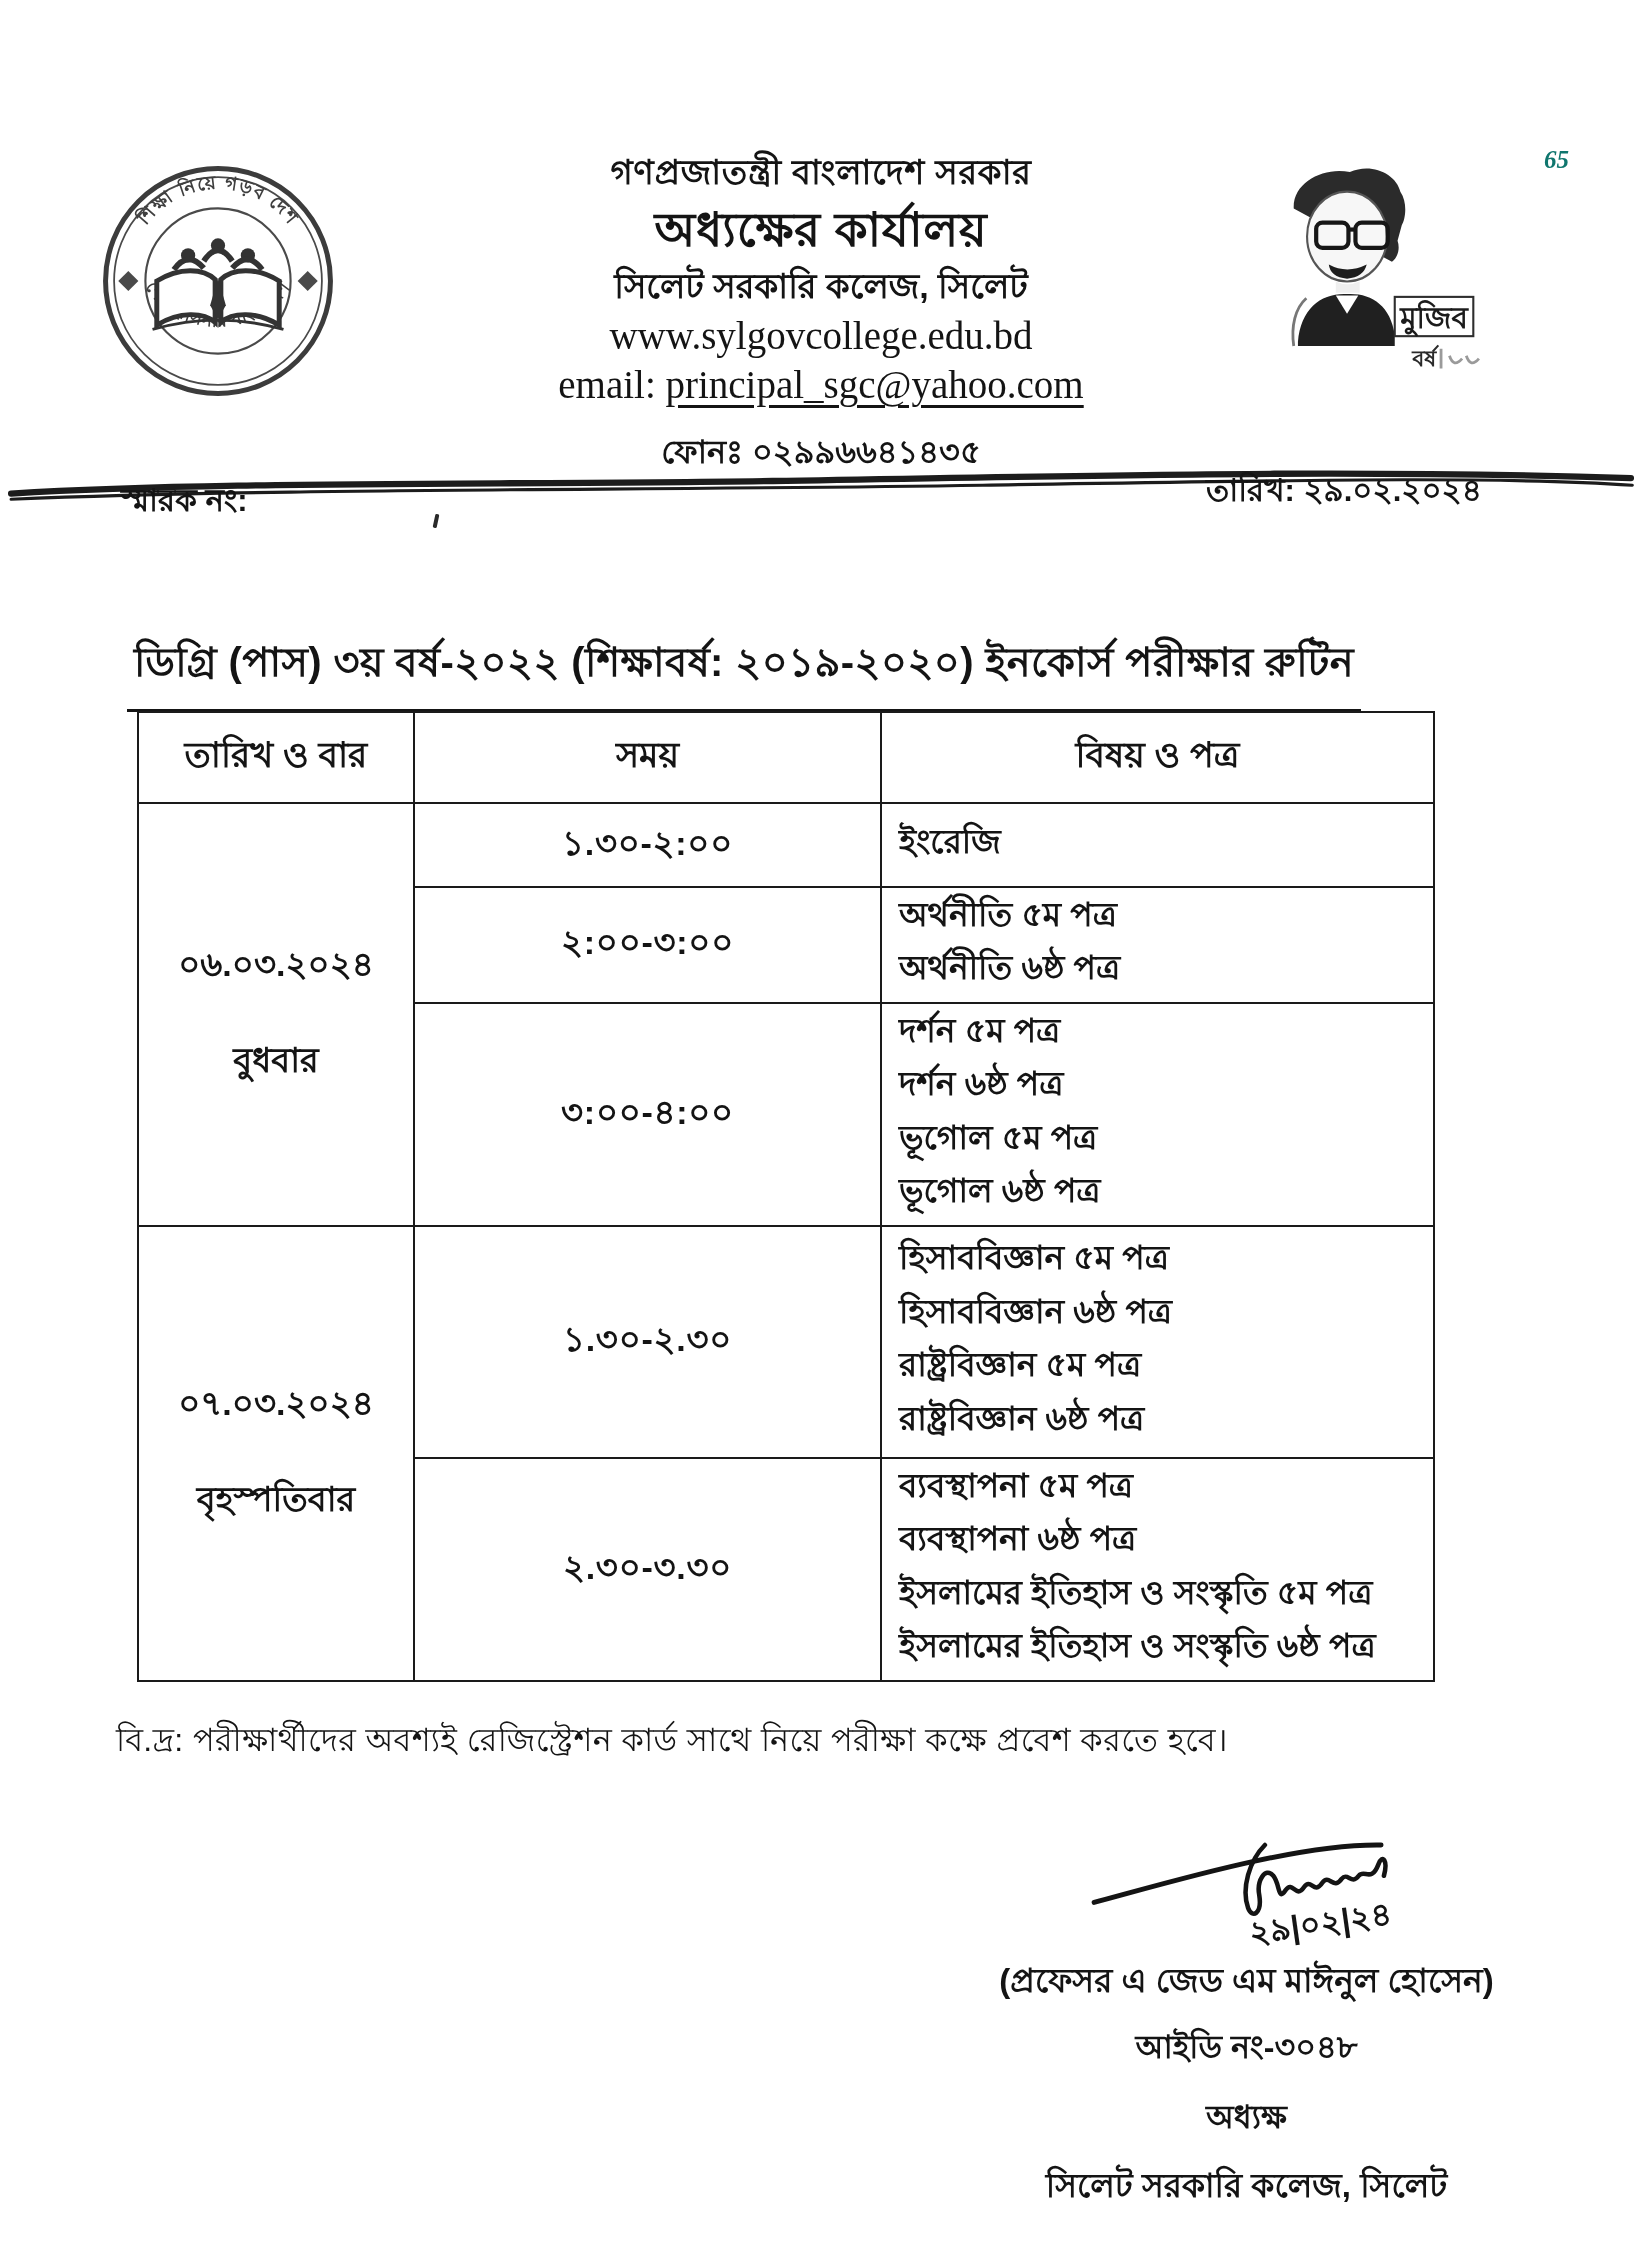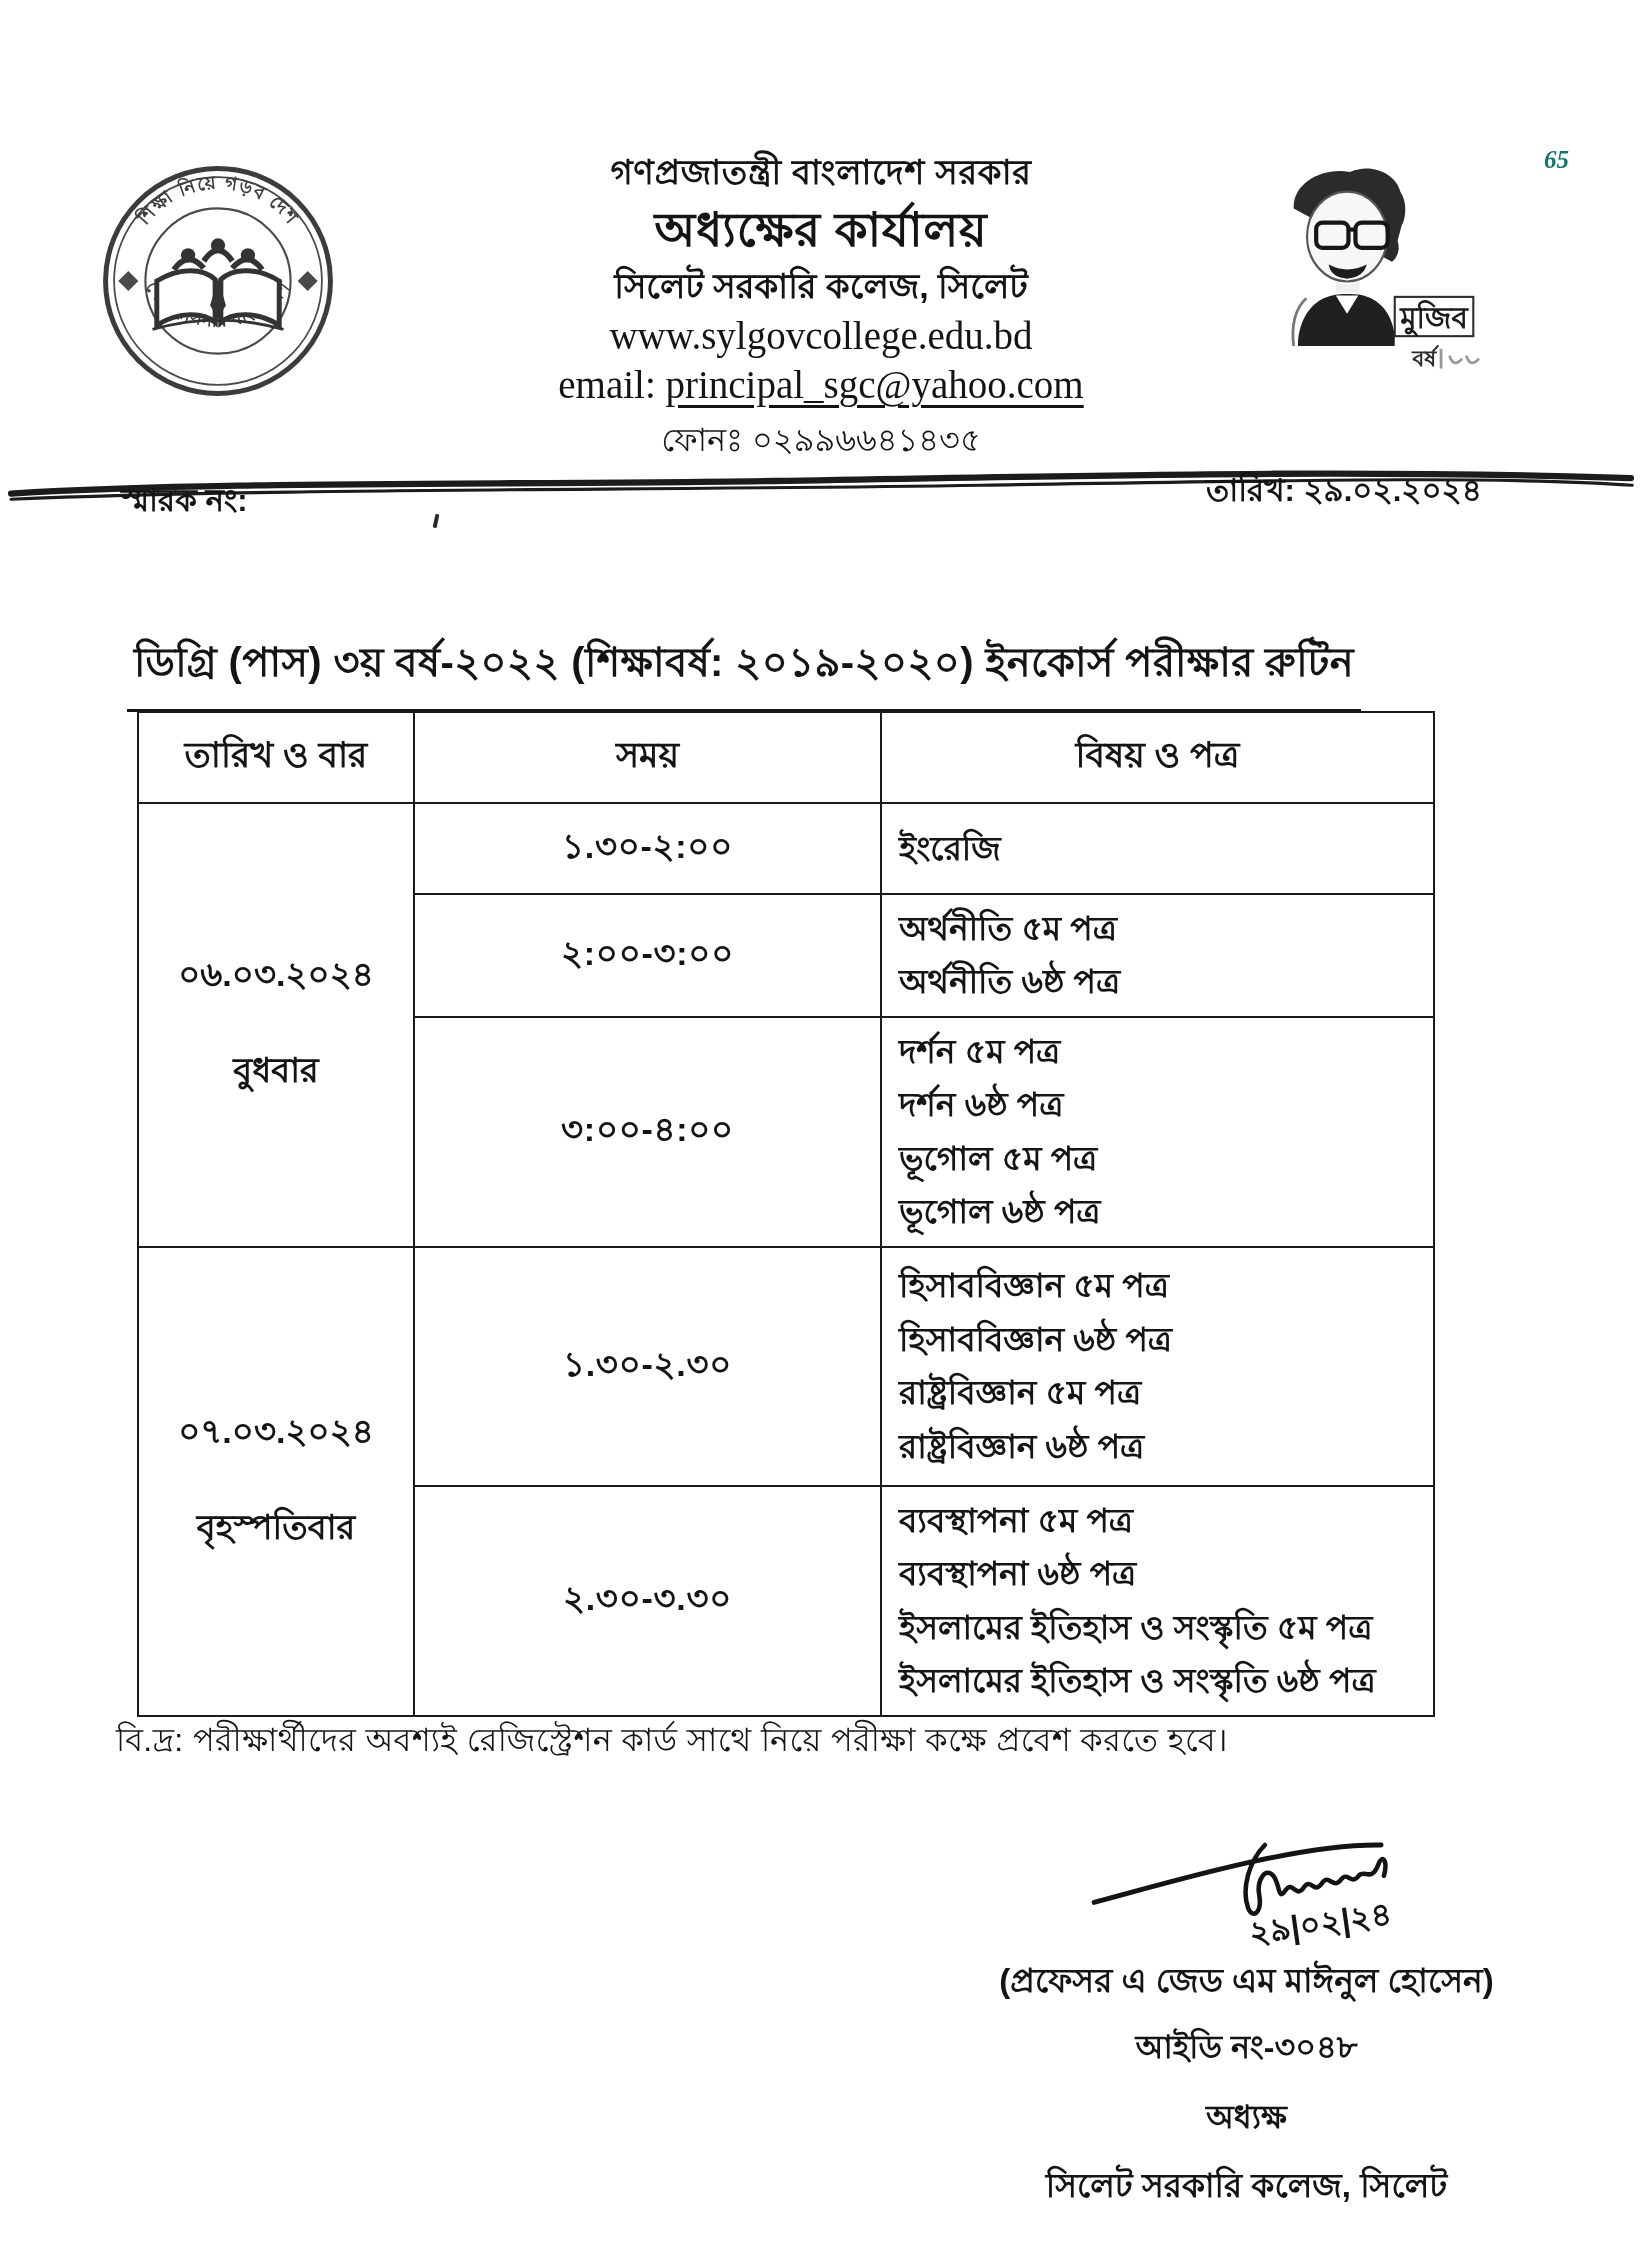--- a/index.html
+++ b/index.html
@@ -15,21 +15,21 @@
   .header-center{
     position:absolute;top:153px;left:50%;transform:translateX(-50%);
     width:1053px;text-align:center;line-height:1.12;
   }
   .h-govt{font-size:34px;font-weight:700;letter-spacing:0.7px;}
   .h-office{font-size:47px;font-weight:800;margin-top:12.6px;letter-spacing:0.7px;}
   .h-college{font-size:34px;font-weight:700;margin-top:11.2px;}
   .h-web{font-family:"Liberation Serif","DejaVu Serif",serif;font-size:39px;margin-top:8px;}
   .h-email{font-family:"Liberation Serif","DejaVu Serif",serif;font-size:39px;margin-top:5.6px;}
   .email-addr{text-decoration:underline;text-decoration-thickness:2.8px;text-underline-offset:7px;}
-  .h-phone{font-size:32px;font-weight:400;margin-top:16px;}
+  .h-phone{font-size:32px;font-weight:700;margin-top:28px;}
   .seal{position:absolute;left:97px;top:160px;width:242px;height:242px;}
   .mujib{position:absolute;left:1257px;top:158px;width:232px;height:242px;}
   .pageno{
     position:absolute;left:1544px;top:146px;
     font-family:"Liberation Serif","DejaVu Serif",serif;
     font-size:25px;color:#0f766e;font-style:italic;font-weight:700;
   }
   
   .rule{position:absolute;left:0;top:460px;width:1642px;height:49px;}
   .memo-label{position:absolute;left:121px;top:476px;font-size:31px;font-weight:700;}
@@ -50,21 +50,21 @@
   col.c1{width:276px;} col.c2{width:467px;} col.c3{width:553px;}
   tr.hrow td{height:87px;font-size:35px;font-weight:700;text-align:center;}
   tr.r1 td{height:75px;}
   tr.r2 td{height:105px;}
   tr.r3 td{height:212px;}
   tr.r4 td{height:223px;}
   tr.r5 td{height:204px;}
   td.datecell{text-align:center;font-size:34px;font-weight:700;}
   .d-week{margin-top:39px;}
   td.timecell{text-align:center;font-size:34px;font-weight:700;letter-spacing:0.7px;}
-  td.subjcell{font-size:33px;font-weight:700;padding:7px 7px 7px 17px;line-height:1.62;}
+  td.subjcell{font-size:33px;font-weight:700;padding:0 7px 7px 17px;line-height:1.62;}
   .subj-line{white-space:nowrap;}
   
   .note{position:absolute;left:116px;top:1715px;width:1412px;font-size:32px;font-weight:400;letter-spacing:0.4px;}
   
   .sig-svg{position:absolute;left:1081px;top:1817px;width:393px;height:147px;}
   .sig-block{position:absolute;left:969px;top:1955px;width:555px;text-align:center;}
   .sig-name{font-size:33px;font-weight:700;}
   .sig-id{font-size:32px;font-weight:700;margin-top:11.2px;}
   .sig-desig{font-size:32px;font-weight:700;margin-top:15.4px;}
   .sig-inst{font-size:33px;font-weight:700;margin-top:14px;}

